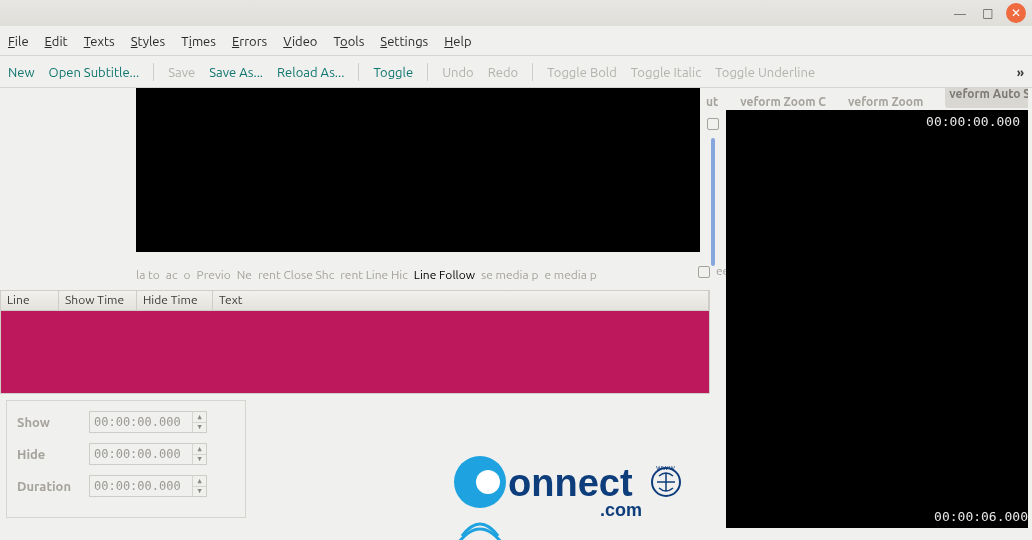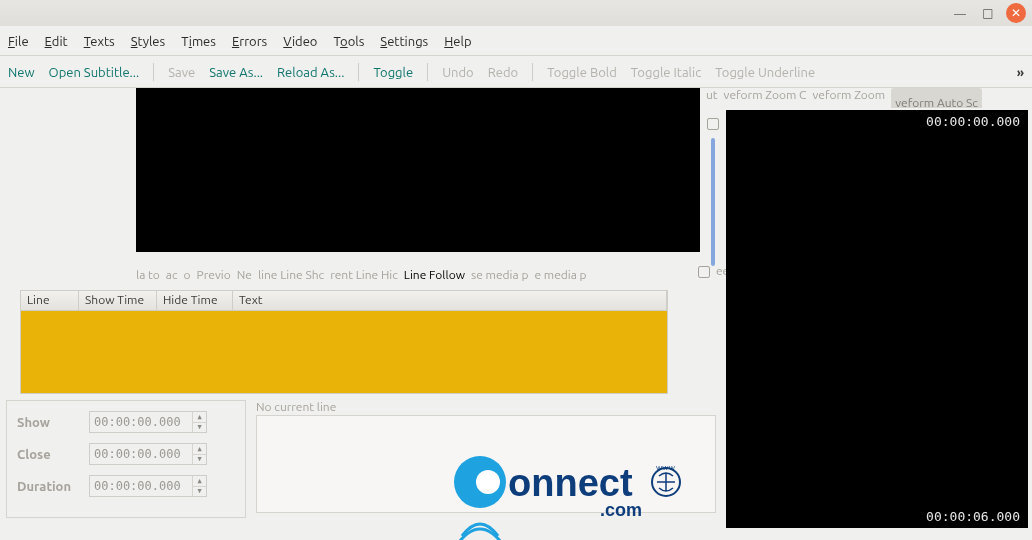--- a/index.html
+++ b/index.html
@@ -58,50 +58,50 @@
     position:absolute; left:136px; top:0; width:564px; height:164px;
     background:#000;
   }
 
   
   .wavewrap {
     position:absolute; left:706px; top:0; right:4px; bottom:12px;
   }
   .wavetoolbar {
     height:20px; display:flex; color:#a6a39c; font-size:12px; overflow:hidden; white-space:nowrap;
-    align-items:flex-start; gap:6px;
+    align-items:flex-end; gap:22px;font-weight:bold;
   }
   .wtbtn { color:#a6a39c; flex:0 0 auto;}
   .wtbtn.act { background:#d9d7d1; padding:8px 4px; border-radius:3px; color:#7d7b74;}
   .wtcb { width:12px; height:12px; border:1px solid #a6a39c; border-radius:2px; margin-top:8px;}
   .wtcol { position:absolute; top:22px; left:0; width:14px; display:flex; flex-direction:column; align-items:center; gap:4px;}
   .wtslider {
     width:4px; height:128px; background:#86a7dd; border-radius:2px; margin-top:4px;
   }
   .waveform {
     position:absolute; left:20px; top:22px; right:0; bottom:0; background:#000;
     color:#e8e8e8; font-family: "DejaVu Sans Mono", monospace; font-size:13px;
   }
   .tc-top { position:absolute; right:8px; top:4px; }
-  .tc-bot { position:absolute; right:8px; bottom:4px; }
+  .tc-bot { position:absolute; right:0; bottom:4px; }
 
   
   .mini {
     position:absolute; left:136px; top:176px; width:564px; height:20px;
     display:flex; align-items:center; overflow:hidden; white-space:nowrap;
     font-size:12px; color:#a6a39c; gap:6px;
   }
   .mini .act { color:#000000; }
   .minicb { position:absolute; left:698px; top:178px; width:12px; height:12px; border:1px solid #a6a39c; border-radius:2px; }
   .minilbl { position:absolute; left:716px; top:176px; color:#a6a39c; font-size:12px;}
 
   
   .table {
-    position:absolute; left:20px; top:202px; width:648px; height:104px;
-    background:#eab308; border:1px solid #cfcdc7;
+    position:absolute; left:0; top:202px; width:710px; height:104px;
+    background:#be185d; border:1px solid #cfcdc7;
   }
   .thead { height:20px; background:linear-gradient(#f2f1ed,#e4e2dd); display:flex; border-bottom:1px solid #cfcdc7;}
   .th { border-right:1px solid #cfcdc7; padding:2px 6px; font-size:12px; color:#3a3a38;}
   .th.line{width:58px;} .th.show{width:78px;} .th.hide{width:76px;} .th.text{flex:1;}
 
   
   .botwrap {
     position:absolute; left:6px; top:312px; width:710px; height:118px;
     display:flex; gap:10px;
   }
@@ -173,21 +173,21 @@
 
 
   <div class="centervideo"></div>
 
   <div class="mini">
     <span>la to</span>
     <span>ac</span>
     <span>o</span>
     <span>Previo</span>
     <span>Ne</span>
-    <span>line Line Shc</span>
+    <span>rent Close Shc</span>
     <span>rent Line Hic</span>
     <span class="act">Line Follow</span>
     <span>se media p</span>
     <span>e media p</span>
   </div>
   <div class="minicb"></div>
   <span class="minilbl">ee</span>
 
   <div class="table">
     <div class="thead">
@@ -204,44 +204,40 @@
         <label>Show</label>
         <div class="spin">
           <span>00:00:00.000</span>
           <div class="spinbtns">
             <div class="sb">▲</div>
             <div class="sb">▼</div>
           </div>
         </div>
       </div>
       <div class="timerow">
-        <label>Close</label>
+        <label>Hide</label>
         <div class="spin">
           <span>00:00:00.000</span>
           <div class="spinbtns">
             <div class="sb">▲</div>
             <div class="sb">▼</div>
           </div>
         </div>
       </div>
       <div class="timerow">
         <label>Duration</label>
         <div class="spin">
           <span>00:00:00.000</span>
           <div class="spinbtns">
             <div class="sb">▲</div>
             <div class="sb">▼</div>
           </div>
         </div>
       </div>
     </div>
-    <div class="editbox">
-      <div class="ncl">No current line</div>
-      <div class="editor"></div>
-    </div>
   </div>
 
   <div class="wavewrap">
     <div class="wavetoolbar">
       <span class="wtbtn">ut</span>
       <span class="wtbtn">veform Zoom C</span>
       <span class="wtbtn">veform Zoom</span>
       <span class="wtbtn act">veform Auto Sc</span>
     </div>
     <div class="wtcol">

